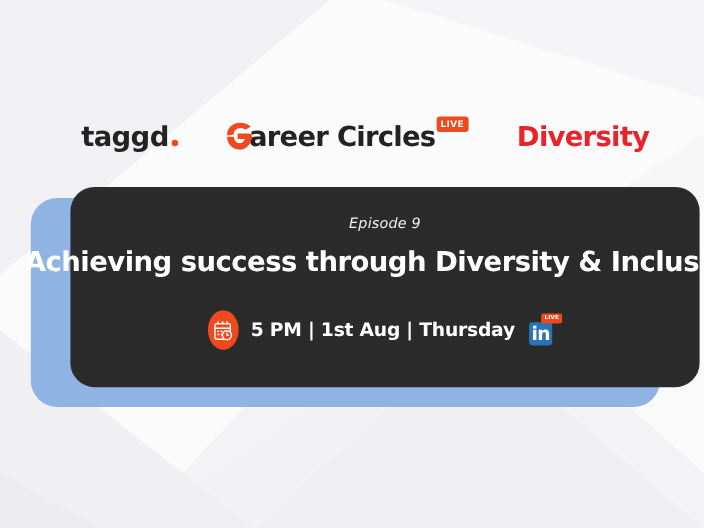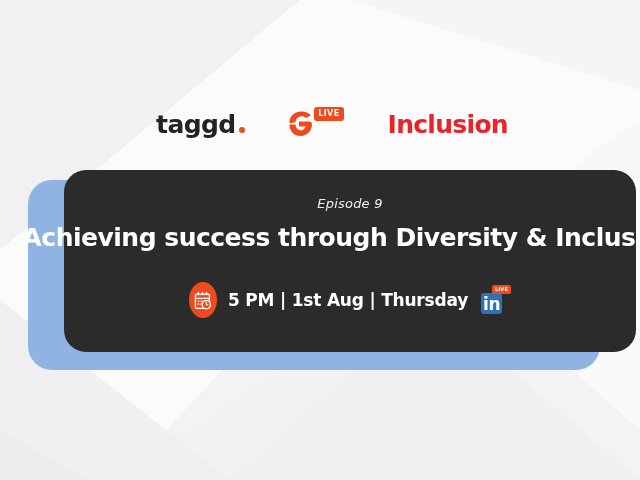--- a/index.html
+++ b/index.html
@@ -224,24 +224,25 @@
     </div>
 
     <div class="logo-cc">
       <span class="cc-mark">
         <svg width="24" height="26" viewBox="0 0 24 26" xmlns="http://www.w3.org/2000/svg">
           <path d="M22 4.2 C18.5 0.6 12 -0.6 7.2 1.6 C2.4 3.8 0 8 0.6 12.2 L6.6 11.2 C6.3 9 7.6 6.9 10 5.9 C12.4 4.9 15.2 5.3 16.9 6.9 Z" fill="#ee4a1e"></path>
           <path d="M23 13 C23 19.6 18 25 11.6 25 C5.2 25 0.4 19.9 0.4 13.4 L6.6 13.4 C6.6 16.6 8.9 19.2 11.8 19.2 C14.7 19.2 16.9 16.6 16.9 13.4 Z" fill="#ee4a1e"></path>
           <path d="M10 10.4 L20.5 10.4 C21.8 10.4 22.9 11.5 22.9 12.9 C22.9 14.3 21.8 15.4 20.5 15.4 L10 15.4 Z" fill="#ee4a1e"></path>
         </svg>
       </span>
+      <span class="cc-word">areer Circles</span>
       <span class="cc-live">LIVE</span>
     </div>
 
-    <div class="logo-honeywell">Inclusion</div>
+    <div class="logo-honeywell">Diversity</div>
 
   </div>
 
   <div id="card-shadow"></div>
 
   <div id="card">
 
     <div id="episode-label">Episode 9</div>
 
     <div id="card-title">Achieving success through Diversity &amp; Inclusion</div>

